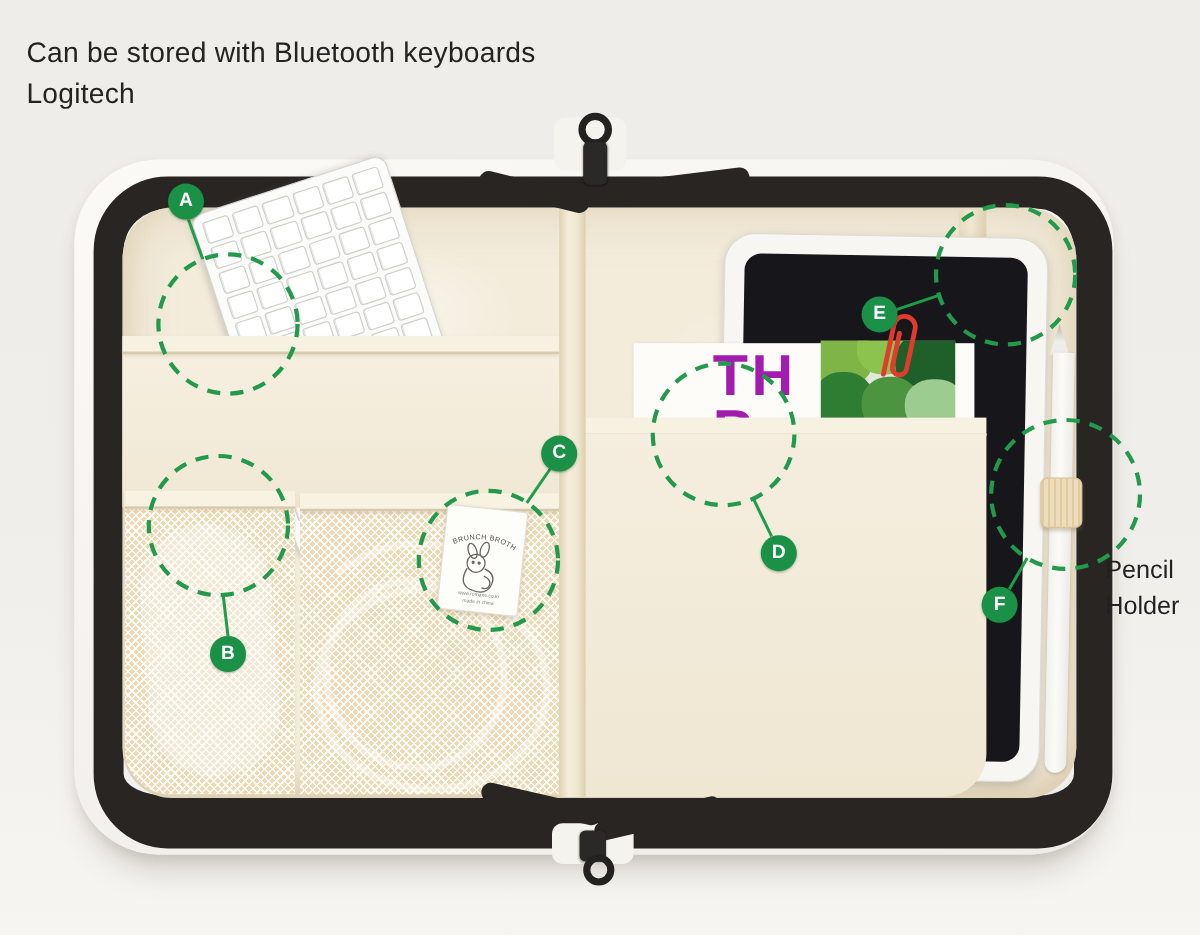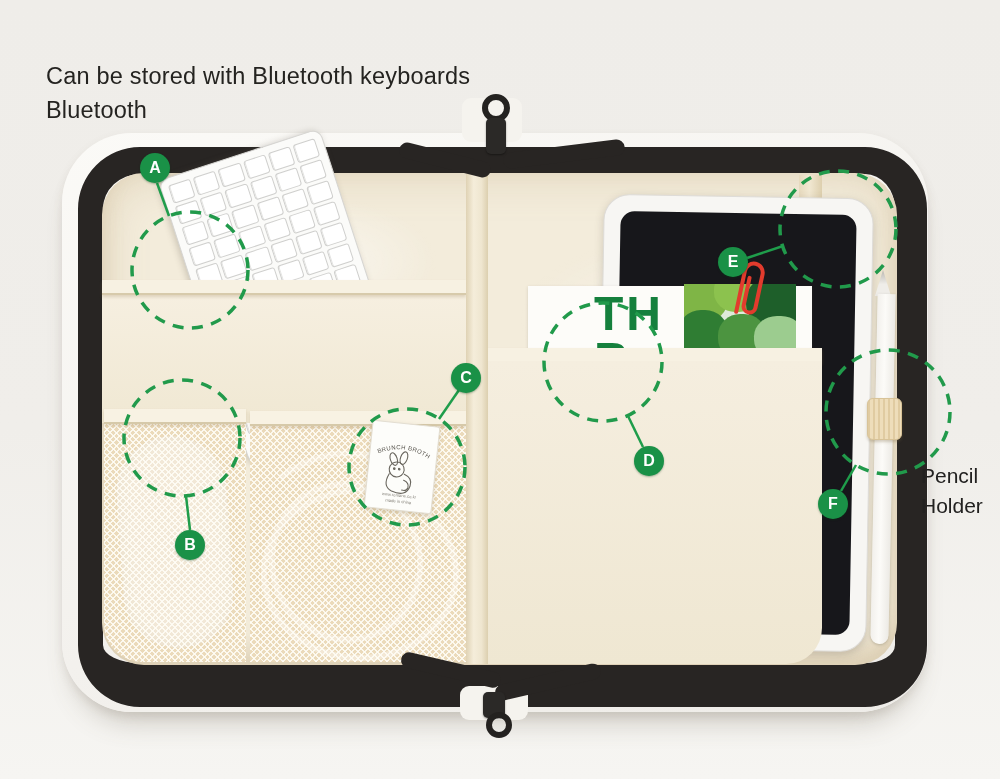--- a/index.html
+++ b/index.html
@@ -1,21 +1,21 @@
 <!DOCTYPE html>
 <html><head>
 <meta charset="utf-8">
 <style>
   html,body{margin:0;padding:0;}
   body{width:1000px;height:779px;overflow:hidden;font-family:"Liberation Sans",sans-serif;}
   .stage{position:relative;width:1000px;height:779px;background:linear-gradient(180deg,#efede9 0%,#f0eeea 55%,#f6f5f2 100%);}
   .abs{position:absolute;}
 
   
-  .heading{left:46px;top:27px;width:520px;font-size:23.5px;line-height:34px;color:#242320;letter-spacing:.2px;z-index:13;margin-top:32px;}
+  .heading{left:22px;top:27px;width:520px;font-size:23.5px;line-height:34px;color:#242320;letter-spacing:.2px;z-index:13;}
   .pencil-label{left:921px;top:461px;width:84px;font-size:21px;line-height:30px;color:#222120;z-index:13;}
 
   
   .shell{left:62px;top:133px;width:866px;height:579px;background:linear-gradient(160deg,#fbfaf7,#f3f1ed 60%,#eeece8);border-radius:70px;box-shadow:0 22px 28px -14px rgba(95,85,65,.30),0 4px 10px rgba(120,110,90,.12);z-index:1;}
   .zipper-ring{left:78px;top:147px;width:849px;height:560px;box-sizing:border-box;border-style:solid;border-color:#282523;border-width:27px 32px 44px 25px;border-radius:62px;background:transparent;z-index:2;}
   .interior{left:102px;top:173px;width:795px;height:492px;background:#f3ecdb;border-radius:42px;box-shadow:inset 0 0 46px rgba(172,143,92,.28), inset 0 -14px 22px rgba(172,143,92,.18);z-index:3;}
   .interior::before{content:"";position:absolute;inset:0;border-radius:42px;background:
      radial-gradient(160px 90px at 28% 18%, rgba(255,255,255,.5), transparent 70%),
      radial-gradient(220px 120px at 72% 30%, rgba(255,255,255,.35), transparent 70%);}
   .gusset{left:799px;top:175px;width:23px;height:186px;background:linear-gradient(90deg,#e6d9bd,#f1e8d2 45%,#ddcfae);z-index:4;}
@@ -40,21 +40,21 @@
     repeating-linear-gradient(-45deg, rgba(255,253,246,.85) 0 1.4px, transparent 1.4px 4.6px);}
   .mouse{position:absolute;left:16px;top:14px;width:110px;height:212px;background:#f7f5ef;border-radius:55px;transform:rotate(-4deg);box-shadow:inset 0 0 14px rgba(150,130,90,.18);}
 
   
   .tag{left:368px;top:423px;width:66px;height:86px;background:#fdfdfa;border:1px solid #e3ded2;border-radius:3px;transform:rotate(6deg);z-index:9;box-shadow:0 2px 4px rgba(120,100,60,.25);}
 
   
   .ipad{left:600px;top:196px;width:268px;height:452px;background:#f7f6f3;border:1px solid #dedcd8;border-radius:26px;transform:rotate(1deg);z-index:4;box-shadow:0 3px 8px rgba(90,85,70,.25);}
   .ipad-screen{position:absolute;left:16px;top:16px;right:16px;bottom:16px;background:#17171b;border-radius:14px;}
   .book{left:528px;top:286px;width:284px;height:66px;background:#fdfcf9;z-index:5;overflow:hidden;box-shadow:0 1px 3px rgba(90,85,70,.2);}
-  .book-letter{position:absolute;font-weight:800;font-size:48px;color:#15803d;letter-spacing:3px;font-family:"Liberation Sans",sans-serif;}
+  .book-letter{position:absolute;font-weight:800;font-size:48px;color:#a21caf;letter-spacing:3px;font-family:"Liberation Sans",sans-serif;}
   .book-letter.l1{left:66px;top:0px;}
   .book-letter.l2{left:66px;top:46px;}
   .green-card{left:684px;top:284px;width:112px;height:69px;background:#dfe9da;overflow:hidden;z-index:6;}
   .blob{position:absolute;border-radius:46%;}
   .rpocket-hem{left:486px;top:348px;width:336px;height:13px;background:#f7f1e2;border-bottom:2px solid #d6c9a9;box-shadow:0 2px 3px rgba(150,125,80,.25);z-index:8;}
   .rpocket{left:486px;top:361px;width:336px;height:303px;background:linear-gradient(180deg,#f5eedf,#efe7d2);border-bottom-right-radius:36px;z-index:8;}
   .pencil{left:874px;top:294px;width:18px;height:350px;background:linear-gradient(90deg,#f2f0ec,#fcfbf8 45%,#eceae5);border-radius:0 0 9px 9px;transform:rotate(1.2deg);z-index:9;box-shadow:0 1px 3px rgba(90,85,70,.3);}
   .pencil-tip{left:875px;top:270px;width:16px;height:26px;background:linear-gradient(180deg,#b9b6b0,#efede9 55%);clip-path:polygon(50% 0,100% 100%,0 100%);z-index:9;}
   .pencil-band{left:867px;top:398px;width:33px;height:40px;background-color:#eeddba;background-image:repeating-linear-gradient(90deg,#e0cba1 0 2px,transparent 2px 5px);border:1px solid #d8c398;border-radius:6px;z-index:10;box-shadow:0 2px 3px rgba(120,100,60,.3);}
 
@@ -255,17 +255,17 @@
 
   <div class="abs marker" style="left:140px;top:153px;">A</div>
   <div class="abs marker" style="left:175px;top:530px;">B</div>
   <div class="abs marker" style="left:451px;top:363px;">C</div>
   <div class="abs marker" style="left:634px;top:446px;">D</div>
   <div class="abs marker" style="left:718px;top:247px;">E</div>
   <div class="abs marker" style="left:818px;top:489px;">F</div>
 
   <div class="abs heading">
     <div>Can be stored with Bluetooth keyboards</div>
-    <div>Bluetooth</div>
+    <div>Logitech</div>
   </div>
   <div class="abs pencil-label">Pencil Holder</div>
 
 </div>
 
 </body></html>

